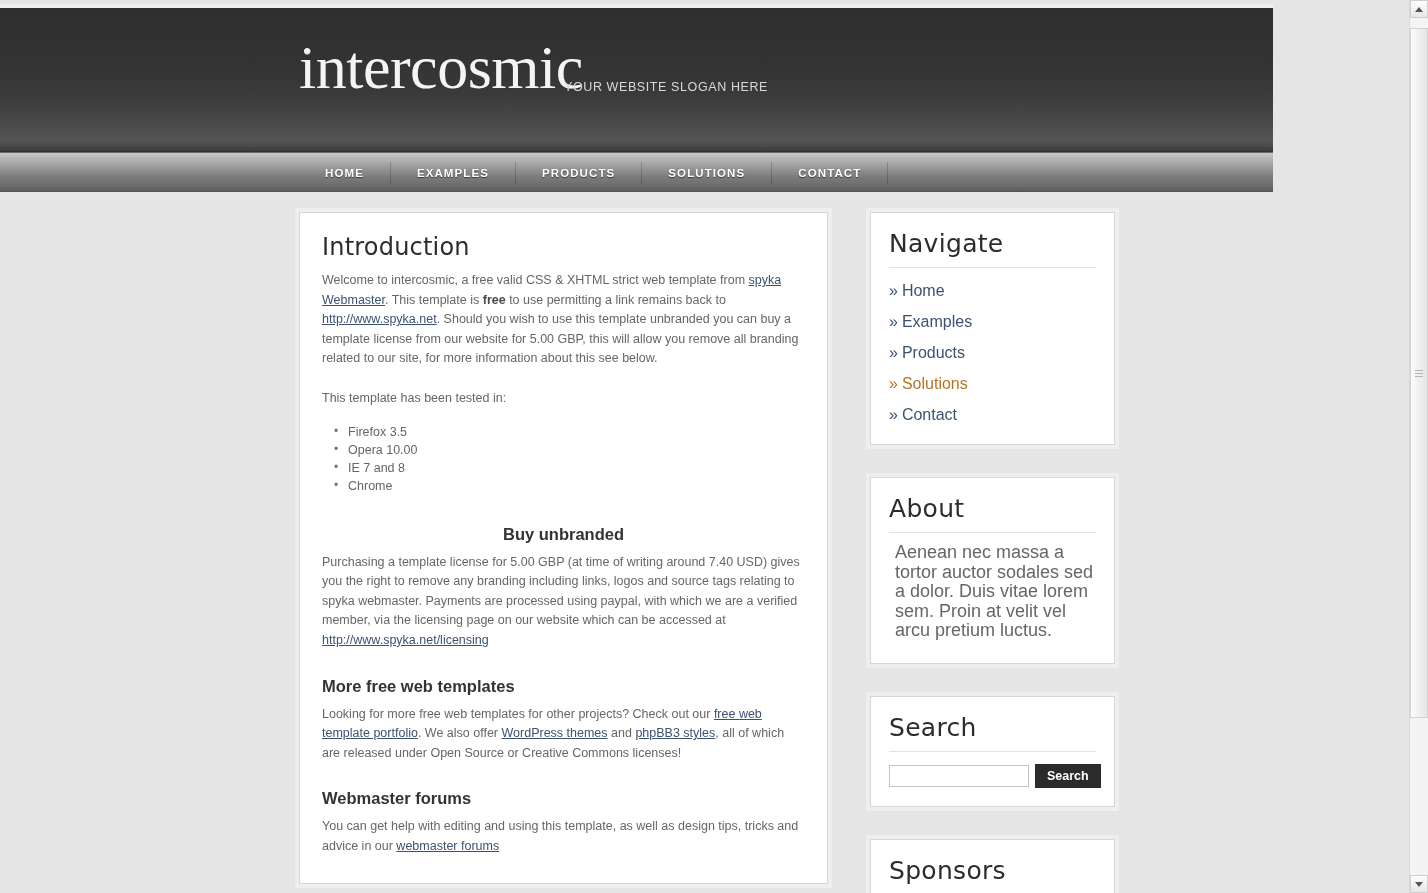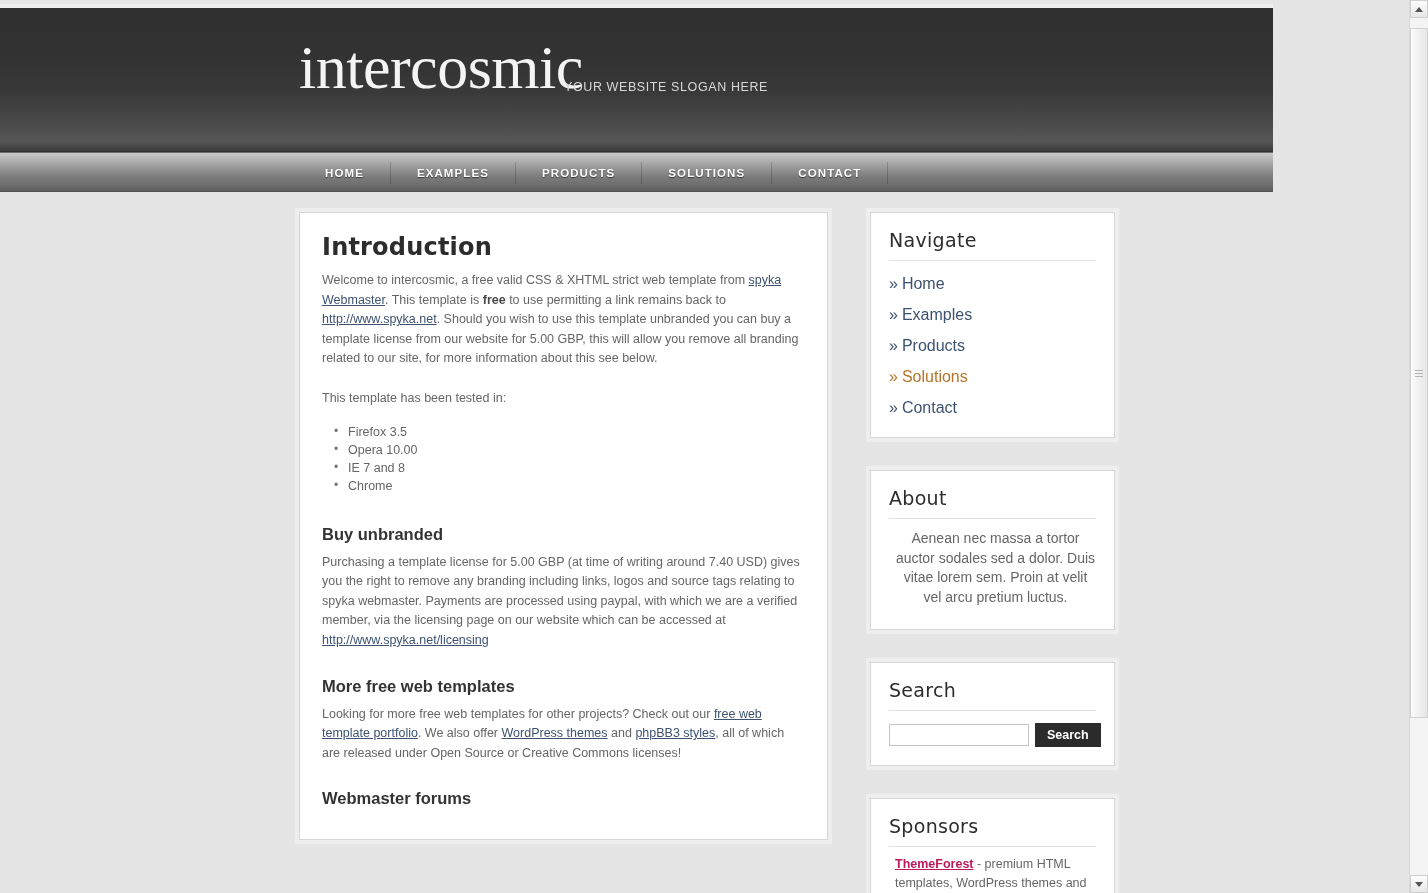--- a/index.html
+++ b/index.html
@@ -135,21 +135,21 @@
     background: #ffffff;
     border: 1px solid #d6d6d6;
     box-shadow: 0 0 0 4px #eeeeee;
     padding: 12px 18px 18px 18px;
     margin-bottom: 32px;
   }
 
   
   h1.section-title {
     font-family: "DejaVu Sans", sans-serif;
-    font-weight: bold;
+    font-weight: normal;
     font-size: 24px;
     color: #2c2c2c;
     margin: 6px 0 10px 0;
     letter-spacing: 0.2px;
   }
   h2.sub-title {
     font-family: "Liberation Sans", sans-serif;
     font-weight: bold;
     font-size: 16.5px;
     color: #333333;
@@ -185,44 +185,43 @@
     position: absolute;
     left: -14px; top: -1px;
     color: #777777;
     font-size: 12px;
   }
 
   
   h3.side-title {
     font-family: "DejaVu Sans", sans-serif;
     font-weight: normal;
-    font-size: 19px;
+    font-size: 25px;
     color: #2c2c2c;
     margin: 4px 0 8px 0;
     padding-bottom: 9px;
     border-bottom: 1px solid #e2e2e2;
     letter-spacing: 0.3px;
   }
   ul.nav-list { list-style: none; margin: 0; padding: 6px 0 0 0; }
   ul.nav-list li { margin-bottom: 13px; }
   ul.nav-list li:last-child { margin-bottom: 2px; }
   ul.nav-list a {
     font-size: 16px;
     color: #3c5270;
     text-decoration: none;
   }
   ul.nav-list a .chev { margin-right: 4px; }
   ul.nav-list li.active a { color: #b5742a; }
 
   p.side-text {
-    font-size: 14px;
+    font-size: 18px;
     line-height: 19.5px;
     color: #666666;
     margin: 10px 0 4px 6px;
-    text-align: center;
   }
 
   .search-row {
     display: flex;
     align-items: center;
     margin-top: 12px;
     gap: 6px;
   }
   .search-input {
     width: 140px;
@@ -363,27 +362,28 @@
 
         <p class="body-text" style="margin-top:20px;">This template has been tested in:</p>
 
         <ul class="tested">
           <li>Firefox 3.5</li>
           <li>Opera 10.00</li>
           <li>IE 7 and 8</li>
           <li>Chrome</li>
         </ul>
 
-        <h2 class="sub-title" style="margin-top:30px;">Buy unbranded</h2>
+        <h2 class="sub-title" style="margin-top:30px;text-align:center;">Buy unbranded</h2>
         <p class="body-text"><span>Purchasing a template license for 5.00 GBP (at time of writing around 7.40 USD) gives you the right to remove any branding including links, logos and source tags relating to spyka webmaster. Payments are processed using paypal, with which we are a verified member, via the licensing page on our website which can be accessed at </span><a href="#">http://www.spyka.net/licensing</a></p>
 
         <h2 class="sub-title">More free web templates</h2>
         <p class="body-text"><span>Looking for more free web templates for other projects? Check out our </span><a href="#">free web template portfolio</a><span>. We also offer </span><a href="#">WordPress themes</a><span> and </span><a href="#">phpBB3 styles</a><span>, all of which are released under Open Source or Creative Commons licenses!</span></p>
 
         <h2 class="sub-title">Webmaster forums</h2>
+        <p class="body-text" style="margin-bottom:4px;"><span>You can get help with editing and using this template, as well as design tips, tricks and advice in our </span><a href="#">webmaster forums</a></p>
 
       </div>
 
       <div class="side-col">
 
         <div class="side-box">
           <h3 class="side-title">Navigate</h3>
           <ul class="nav-list">
             <li><a href="#"><span class="chev">»</span><span>Home</span></a></li>
             <li><a href="#"><span class="chev">»</span><span>Examples</span></a></li>

